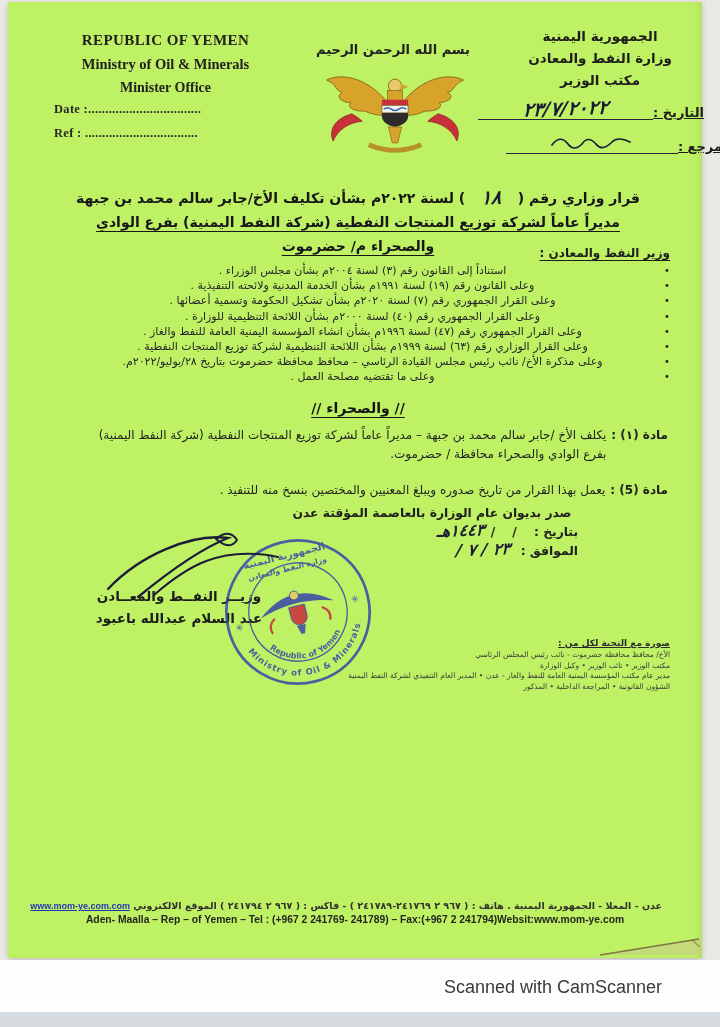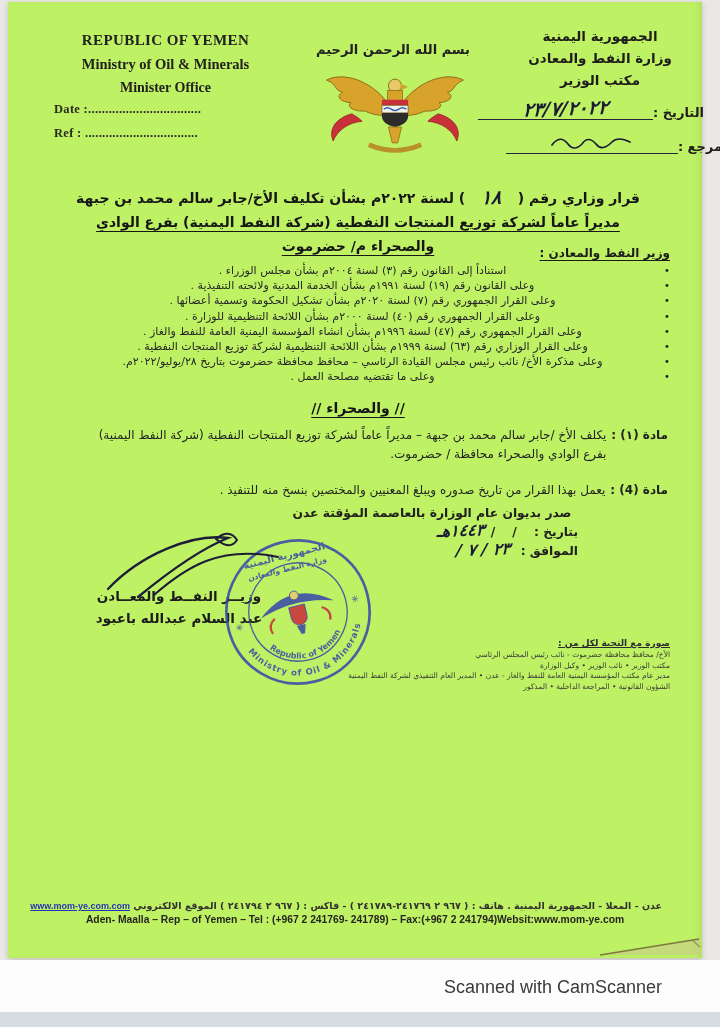--- a/index.html
+++ b/index.html
@@ -15,21 +15,21 @@
   .hdr-en .l2{font-size:14.5px;margin-top:7px;}
   .hdr-en .l3{font-size:14px;margin-top:7px;}
   .dateref{left:46px;top:100px;width:230px;font-family:"Liberation Serif","DejaVu Serif",serif;
     font-weight:bold;font-size:12.5px;color:#2a2824;}
   .dateref div{margin-bottom:9px;letter-spacing:.3px;white-space:nowrap;}
   .bismillah{left:295px;top:40px;width:180px;text-align:center;font-size:13px;font-weight:bold;color:#222;}
   .hdr-ar{left:492px;top:26px;width:200px;text-align:center;font-size:13.5px;font-weight:600;
     color:#1f1d1b;direction:rtl;}
   .hdr-ar div{margin-bottom:6px;}
   .ar-row{display:flex;direction:rtl;align-items:flex-end;font-size:13px;font-weight:600;color:#1f1d1b;}
-  .ar-row .lbl{white-space:nowrap;}
+  .ar-row .lbl{white-space:nowrap;text-decoration:underline;}
   .ar-row .val{flex:1;border-bottom:1.6px solid #23233b;text-align:center;min-height:20px;}
   .ink{color:#1b1b33;font-weight:bold;font-style:italic;display:inline-block;transform:rotate(-2deg) skewX(-5deg);}
   .date-ink{font-size:19px;line-height:18px;}
   
   .title{left:58px;top:183px;width:584px;text-align:center;direction:rtl;
     font-size:14px;font-weight:bold;color:#161616;line-height:24px;}
   .title .num{font-size:19px;margin:0 16px;vertical-align:-1px;}
   .title .u{text-decoration:underline;text-decoration-thickness:1.3px;text-underline-offset:4px;}
   
   .pre-head{left:60px;top:244px;width:602px;direction:rtl;text-align:right;font-size:12px;
@@ -143,21 +143,21 @@
       <li>وعلى ما تقتضيه مصلحة العمل .</li>
     </ul>
 
     <div class="abs decision">// والصحراء //</div>
     <div class="abs articles">
       <div class="article">
         <span class="alabel">مادة (١) :</span>
         <span class="atext">يكلف الأخ /جابر سالم محمد بن جبهة – مديراً عاماً لشركة توزيع المنتجات النفطية (شركة النفط اليمنية) بفرع الوادي والصحراء محافظة / حضرموت.</span>
       </div>
       <div class="article">
-        <span class="alabel">مادة (4) :</span>
+        <span class="alabel">مادة (5) :</span>
         <span class="atext">يعمل بهذا القرار من تاريخ صدوره ويبلغ المعنيين والمختصين بنسخ منه للتنفيذ .</span>
       </div>
     </div>
 
     <div class="abs issue">
       <div class="c">صدر بديوان عام الوزارة بالعاصمة المؤقتة عدن</div>
       <div>
         <span>بتاريخ :</span><span>&nbsp;&nbsp;&nbsp;&nbsp;/&nbsp;&nbsp;&nbsp;&nbsp;/</span><span class="ink hijri-ink">١٤٤٣هـ</span>
       </div>
       <div>

